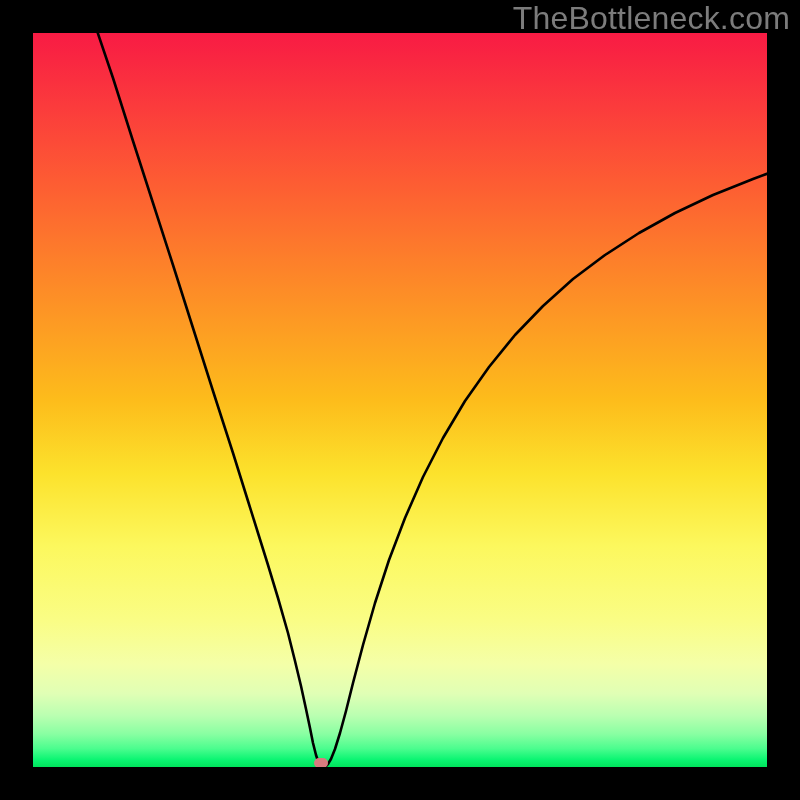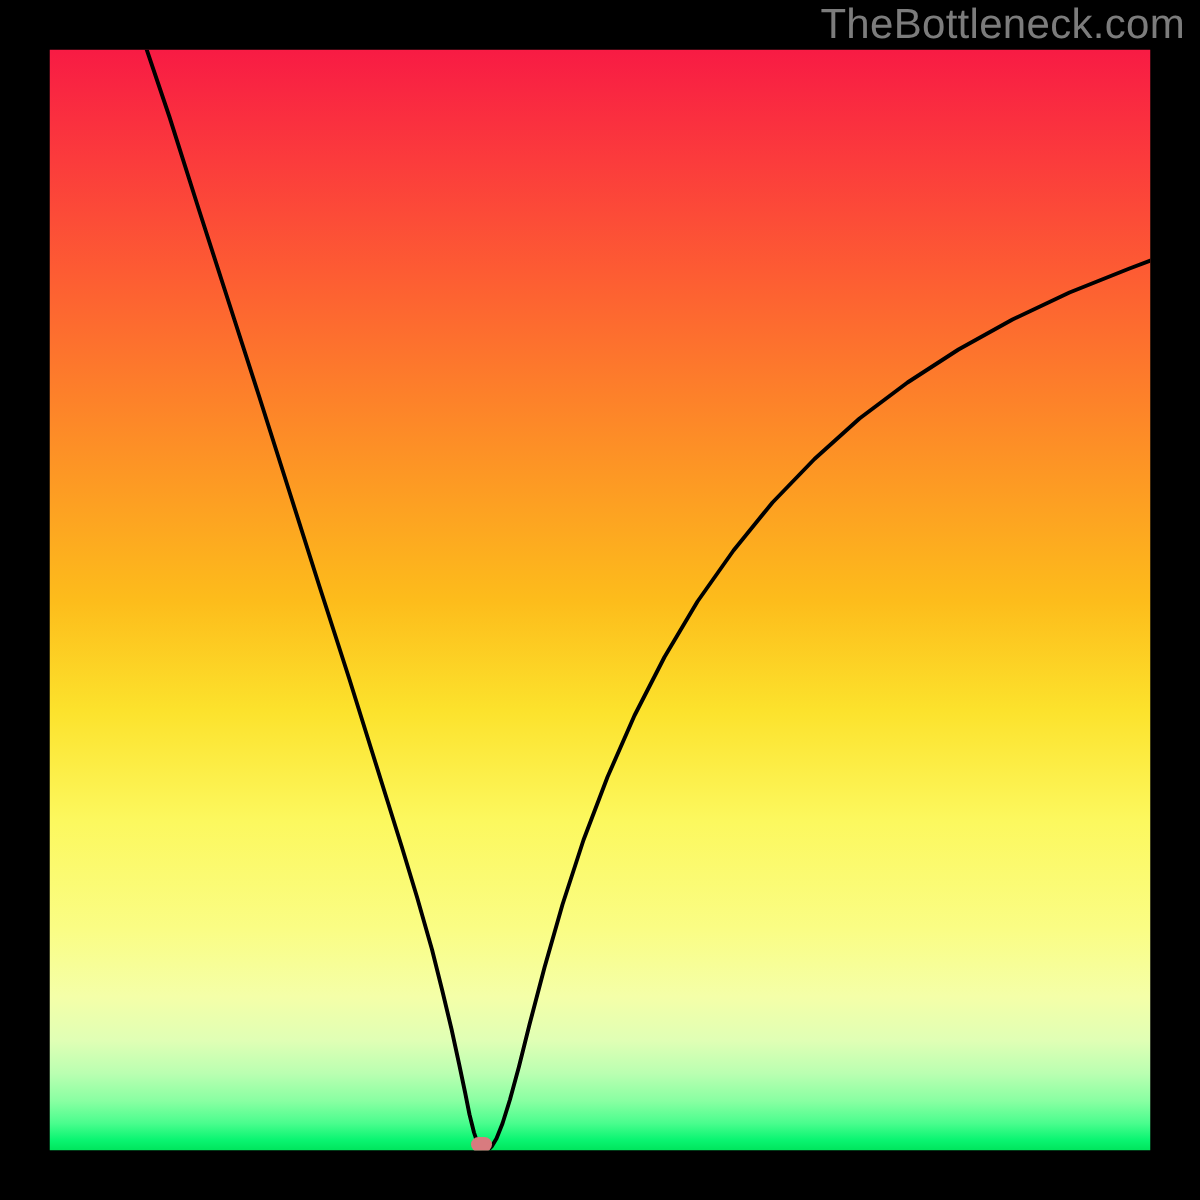--- a/index.html
+++ b/index.html
@@ -14,21 +14,21 @@
   .container {
     position: relative;
     width: 800px;
     height: 800px;
   }
   .watermark {
     position: absolute;
     top: 0px;
     right: 10px;
     color: #7c7c7c;
-    font-size: 28px;
+    font-size: 32px;
     font-weight: 500;
     letter-spacing: 0.2px;
     z-index: 5;
   }
   .frame {
     position: absolute;
     left: 0;
     top: 0;
     width: 800px;
     height: 800px;

